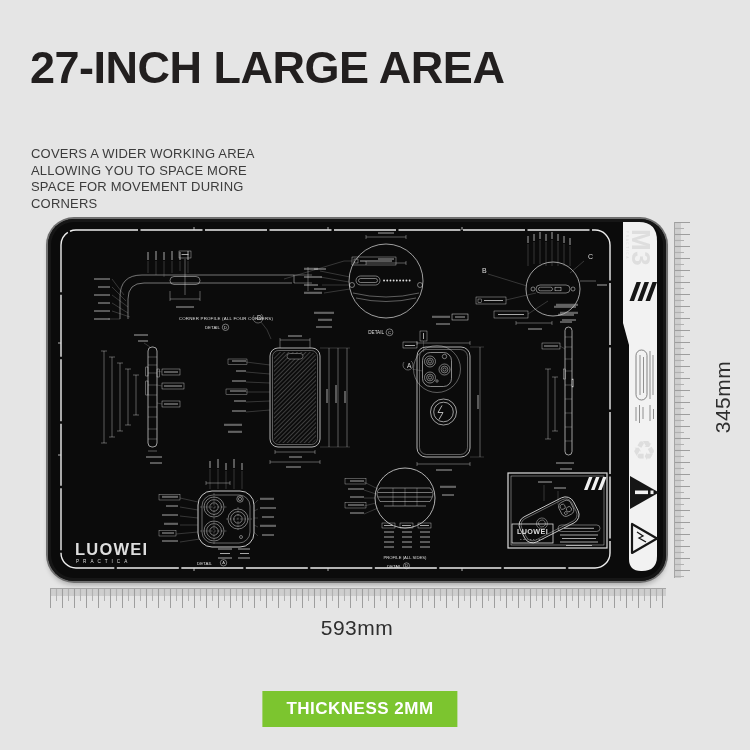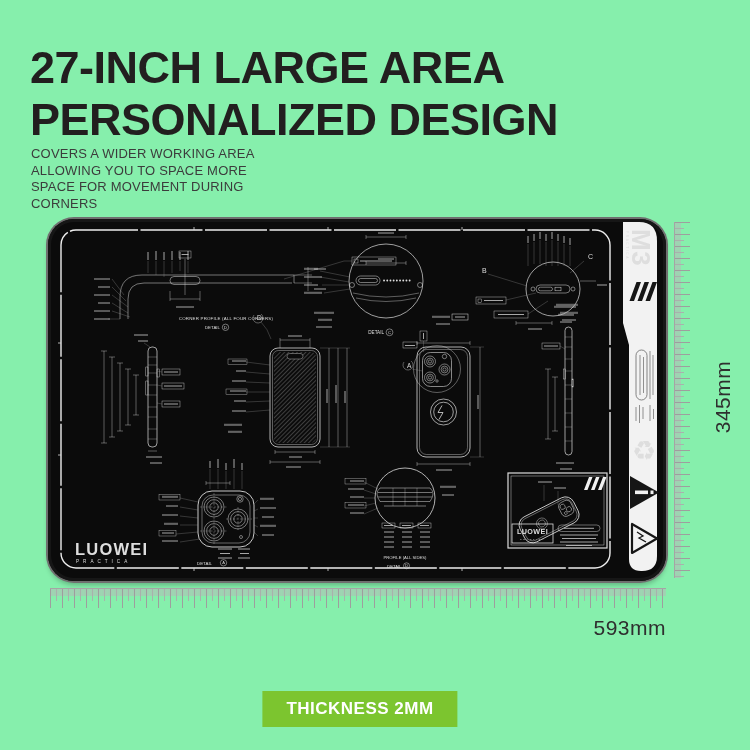--- a/index.html
+++ b/index.html
@@ -1,16 +1,16 @@
 <!DOCTYPE html>
 <html><head>
 <meta charset="utf-8">
 <style>
   html,body{margin:0;padding:0;background:#fff;}
-  .page{position:relative;width:750px;height:750px;background:#86efac;overflow:hidden;
+  .page{position:relative;width:750px;height:750px;background:#e5e5e5;overflow:hidden;
         font-family:"Liberation Sans",sans-serif;}
   
   .title{position:absolute;left:30px;top:12px;font-size:45px;font-weight:700;
          letter-spacing:-.5px;line-height:52px;color:#221f1f;}
   .title span{display:block;}
   .subtitle{position:absolute;left:31px;top:133px;font-size:13px;font-weight:500;
             line-height:16.5px;color:#3c3c3c;letter-spacing:.2px;}
   .subtitle span{display:block;}
   
   .mat{position:absolute;left:48px;top:219px;width:618px;height:362px;
@@ -18,38 +18,37 @@
        box-shadow:0 0 0 2px #6f6f6f, inset 0 0 0 3px #161616, 0 4px 5px rgba(0,0,0,.25);}
   .mat svg{position:absolute;left:0;top:0;width:100%;height:100%;}
   .mat text{font-family:"Liberation Sans",sans-serif;stroke:none;fill:#dedede;}
   .ln{stroke:#dcdcdc;stroke-width:.5;fill:none;}
   .gk{stroke:#cfcfcf;stroke-width:.8;fill:none;}
   .ld{stroke:#9f9f9f;stroke-width:.3;fill:none;}
   .st{stroke:#9f9f9f;stroke-width:.3;fill:none;}
   
   .ruler-bottom{position:absolute;left:50px;top:588px;}
   .ruler-right{position:absolute;left:674px;top:222px;}
-  .dim-w{position:absolute;left:48px;top:616px;width:618px;text-align:right;
+  .dim-w{position:absolute;left:48px;top:616px;width:618px;text-align:center;
          font-size:21px;color:#2f2f2f;letter-spacing:.5px;}
   .dim-h{position:absolute;left:668px;top:385px;width:110px;text-align:center;
          font-size:21px;color:#2f2f2f;letter-spacing:.5px;
          transform:rotate(-90deg);transform-origin:center;}
   
   .badge{position:absolute;left:360px;top:691px;transform:translateX(-50%);
          background:#7cc52f;color:#fff;font-size:17px;font-weight:700;
          letter-spacing:.5px;padding:8px 24px;border-radius:0;white-space:nowrap;}
 </style>
 </head>
 <body>
 
 <div class="page">
 
   <h1 class="title">
     <span>27-INCH LARGE AREA</span>
-    <span>PERSONALIZED DESIGN</span>
   </h1>
 
   <p class="subtitle">
     <span>COVERS A WIDER WORKING AREA</span>
     <span>ALLOWING YOU TO SPACE MORE</span>
     <span>SPACE FOR MOVEMENT DURING</span>
     <span>CORNERS</span>
   </p>
 
   <div class="mat">

